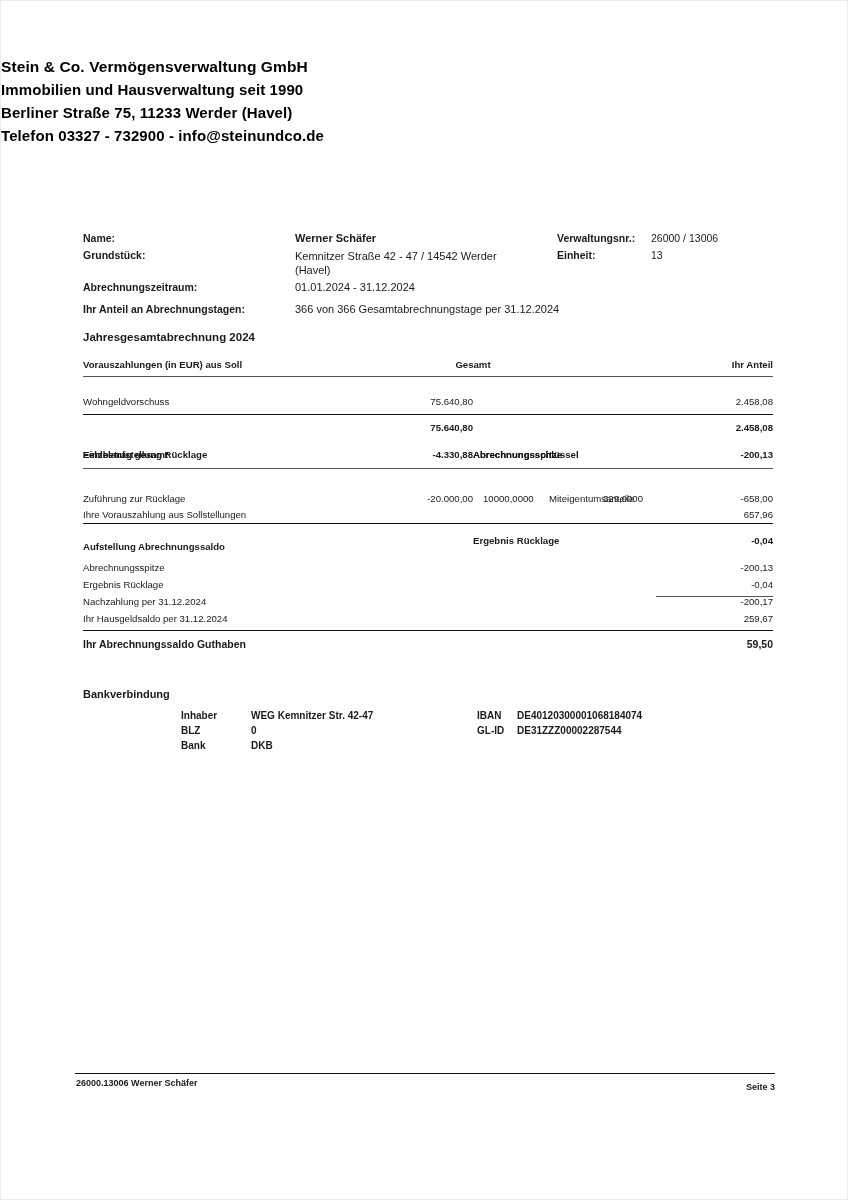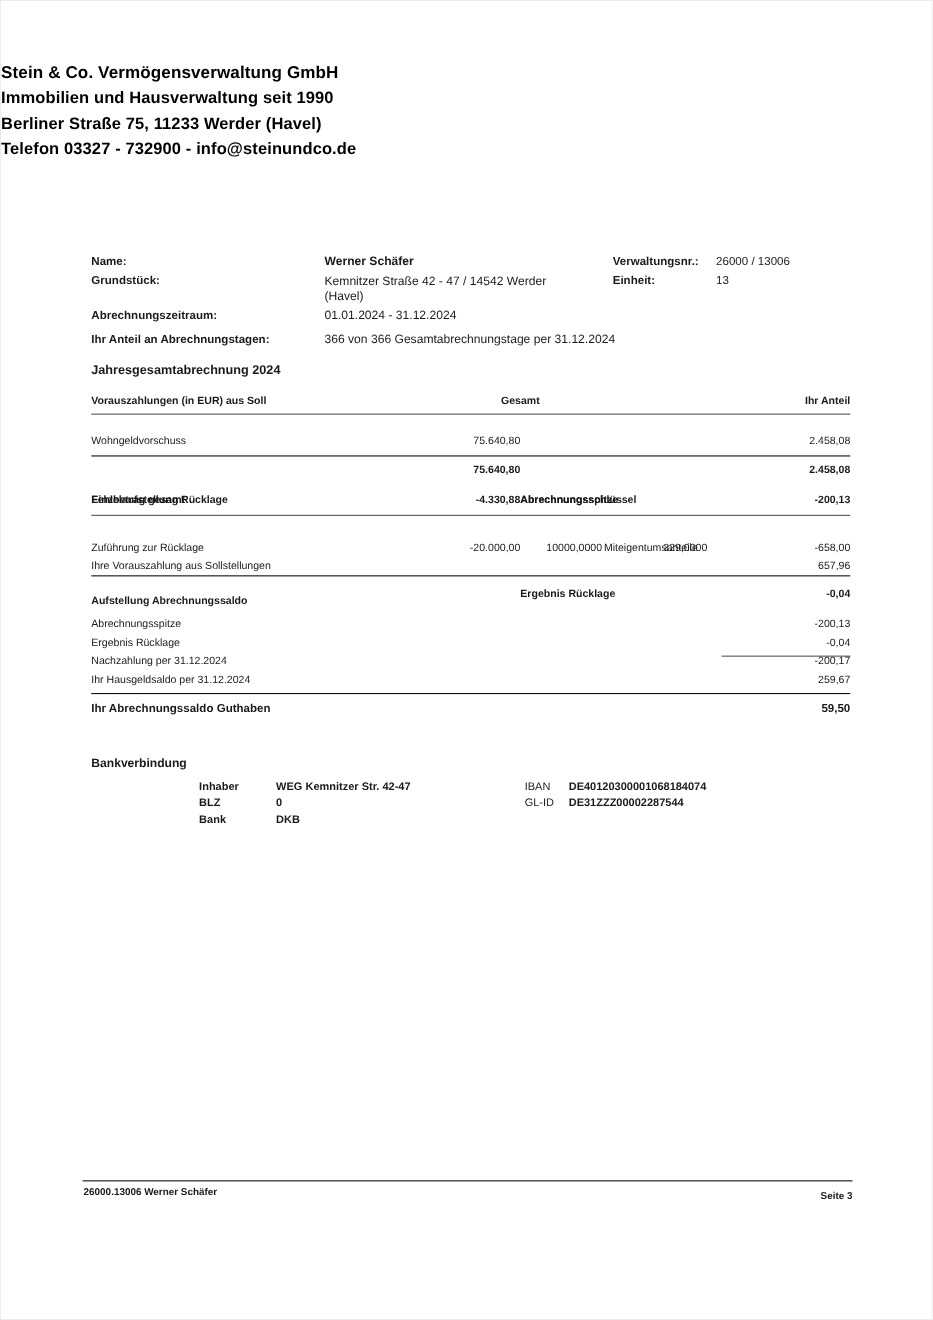--- a/index.html
+++ b/index.html
@@ -107,21 +107,21 @@
   }
   .cell {
     position: absolute;
     top: 0;
     font-size: 9.6px;
     white-space: nowrap;
   }
   .cell.b { font-weight: bold; }
   .c-label   { left: 0; }
   .c-gesamt  { left: 260px; width: 130px; text-align: right; }
-  .c-mid     { left: 384px; width: 110px; text-align: center; }
+  .c-mid     { left: 400px; width: 110px; text-align: left; }
   .c-mid2    { left: 455px; width: 105px; text-align: right; }
   .c-midtxt  { left: 566px; text-align: left; }
   .c-anteil  { left: 560px; width: 130px; text-align: right; }
   .c-center  { left: 260px; width: 260px; text-align: center; }
   .c-abrs    { left: 390px; text-align: left; }
 
   .hr-full {
     position: absolute;
     left: 0;
     width: 690px;
@@ -148,21 +148,21 @@
   .bank-grid {
     position: absolute;
     left: 82px;
     top: 709px;
     width: 690px;
     font-size: 10px;
   }
   .bank-row { position: relative; height: 15px; }
   .bk-key  { position: absolute; left: 98px; top: 0; font-weight: bold; white-space: nowrap; }
   .bk-val  { position: absolute; left: 168px; top: 0; font-weight: bold; white-space: nowrap; }
-  .bk-key2 { position: absolute; left: 394px; top: 0; font-weight: normal; white-space: nowrap; }
+  .bk-key2 { position: absolute; left: 394px; top: 0; font-weight: bold; white-space: nowrap; }
   .bk-val2 { position: absolute; left: 434px; top: 0; font-weight: bold; white-space: nowrap; }
 
   
   .footer-rule {
     position: absolute;
     left: 74px;
     top: 1072px;
     width: 700px;
     border-top: 1.8px solid #111;
     height: 0;

